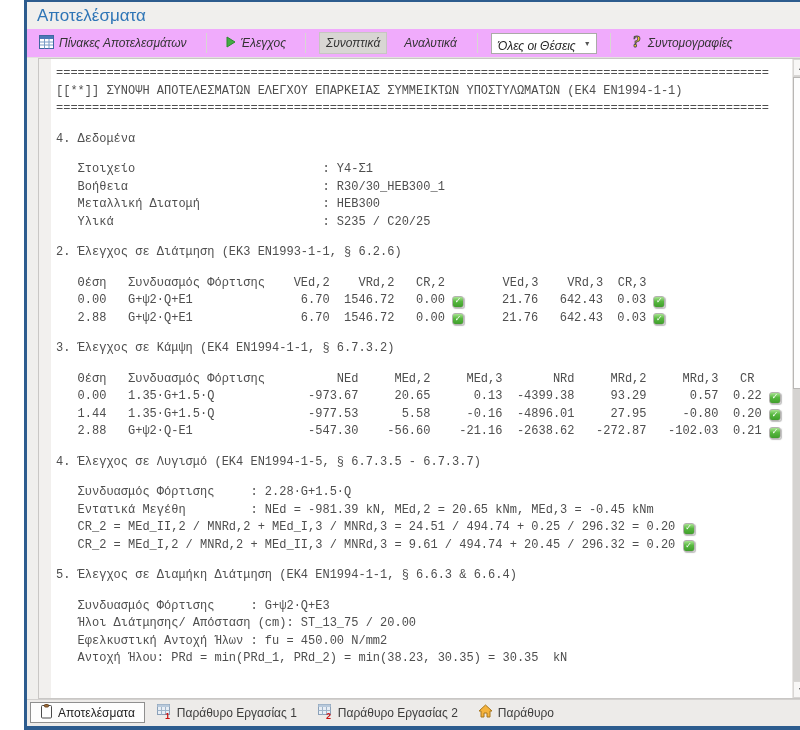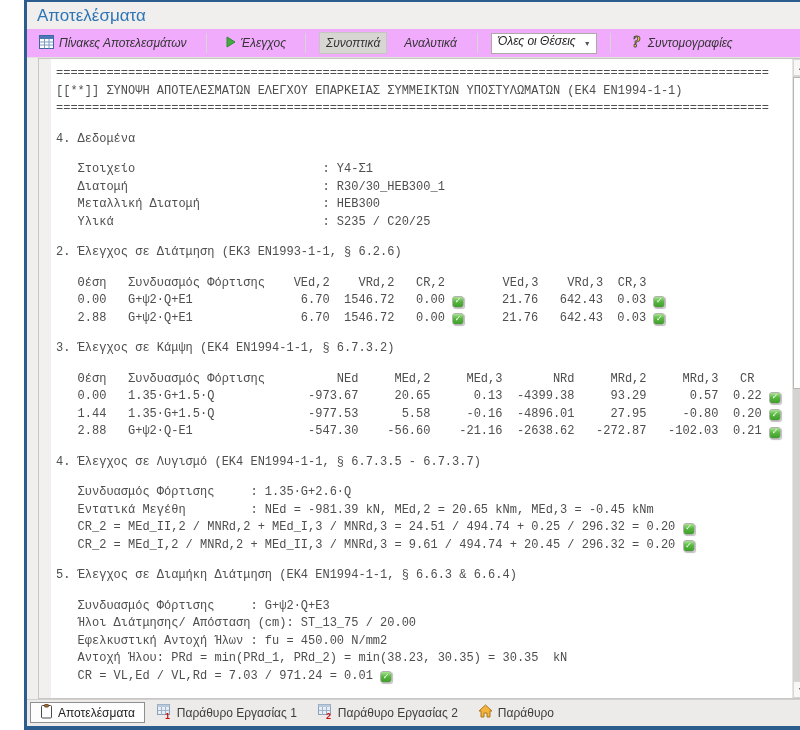--- a/index.html
+++ b/index.html
@@ -18,21 +18,21 @@
     height: 29px; background: #f0abfc; border-bottom: 1px solid #e3e1de;
     display: flex; align-items: center; padding: 0 8px 0 6px; gap: 10px;
     font-size: 12px; color: #333; flex-shrink: 0; font-style: italic;
   }
   .tbtn { display: flex; align-items: center; gap: 5px; padding: 3px 6px; white-space: nowrap; cursor: default; }
   .toggle { padding: 4px 7px; }
   .toggle.sel { background: #d8d6d3; border: 1px solid #c7c5c2; padding: 3px 6px; }
   .sep { width: 1px; height: 20px; background: #d8d6d3; margin: 0 3px; flex-shrink: 0; }
   .dd {
     width: 106px; height: 21px; background: #fff; border: 1px solid #abaaa9;
-    display: flex; align-items: flex-start; justify-content: space-between;
+    display: flex; align-items: flex-end; justify-content: space-between;
     padding-left: 6px; font-size: 12px; color: #222;
   }
   .dd-arrow { width: 17px; height: 100%; display: flex; align-items: center; justify-content: center; font-size: 7px; color: #555; }
   .overflow { margin-left: auto; color: #44546a; font-size: 13px; align-self: flex-start; padding-top: 2px; }
   .content {
     margin: 0 11px; height: 641px; background: #fff;
     border: 1px solid #c9c7c5; display: flex; flex-shrink: 0;
   }
   .gutter { width: 12px; background: #f2f0ee; flex-shrink: 0; }
   .report {
@@ -119,51 +119,50 @@
   <div class="content">
     <div class="gutter"></div>
     <div class="report">
         <div class="rl">===================================================================================================</div>
         <div class="rl">[[**]] ΣΥΝΟΨΗ ΑΠΟΤΕΛΕΣΜΑΤΩΝ ΕΛΕΓΧΟΥ ΕΠΑΡΚΕΙΑΣ ΣΥΜΜΕΙΚΤΩΝ ΥΠΟΣΤΥΛΩΜΑΤΩΝ (ΕΚ4 EN1994-1-1)</div>
         <div class="rl">===================================================================================================</div>
         <div class="rl blank"></div>
         <div class="rl">4. Δεδομένα</div>
         <div class="rl blank"></div>
         <div class="rl">   Στοιχείο                          : Υ4-Σ1</div>
-        <div class="rl">   Διατομή                           : R30/30_HEB300_1</div>
+        <div class="rl">   Βοήθεια                           : R30/30_HEB300_1</div>
         <div class="rl">   Μεταλλική Διατομή                 : HEB300</div>
         <div class="rl">   Υλικά                             : S235 / C20/25</div>
         <div class="rl blank"></div>
         <div class="rl">2. Έλεγχος σε Διάτμηση (ΕΚ3 EN1993-1-1, § 6.2.6)</div>
         <div class="rl blank"></div>
         <div class="rl">   Θέση   Συνδυασμός Φόρτισης    VEd,2    VRd,2   CR,2        VEd,3    VRd,3  CR,3</div>
         <div class="rl">   0.00   G+ψ2·Q+E1               6.70  1546.72   0.00 <span class="ok">✓</span>     21.76   642.43  0.03 <span class="ok">✓</span></div>
         <div class="rl">   2.88   G+ψ2·Q+E1               6.70  1546.72   0.00 <span class="ok">✓</span>     21.76   642.43  0.03 <span class="ok">✓</span></div>
         <div class="rl blank"></div>
         <div class="rl">3. Έλεγχος σε Κάμψη (ΕΚ4 EN1994-1-1, § 6.7.3.2)</div>
         <div class="rl blank"></div>
         <div class="rl">   Θέση   Συνδυασμός Φόρτισης          NEd     MEd,2     MEd,3       NRd     MRd,2     MRd,3   CR</div>
         <div class="rl">   0.00   1.35·G+1.5·Q             -973.67     20.65      0.13  -4399.38     93.29      0.57  0.22 <span class="ok">✓</span></div>
         <div class="rl">   1.44   1.35·G+1.5·Q             -977.53      5.58     -0.16  -4896.01     27.95     -0.80  0.20 <span class="ok">✓</span></div>
         <div class="rl">   2.88   G+ψ2·Q-E1                -547.30    -56.60    -21.16  -2638.62   -272.87   -102.03  0.21 <span class="ok">✓</span></div>
         <div class="rl blank"></div>
-        <div class="rl">4. Έλεγχος σε Λυγισμό (ΕΚ4 EN1994-1-1, § 6.7.3.5 - 6.7.3.7)</div>
-        <div class="rl blank"></div>
-        <div class="rl">   Συνδυασμός Φόρτισης     : 1.35·G+2.6·Q</div>
+        <div class="rl">4. Έλεγχος σε Λυγισμό (ΕΚ4 EN1994-1-5, § 6.7.3.5 - 6.7.3.7)</div>
+        <div class="rl blank"></div>
+        <div class="rl">   Συνδυασμός Φόρτισης     : 2.28·G+1.5·Q</div>
         <div class="rl">   Εντατικά Μεγέθη         : NEd = -981.39 kN, MEd,2 = 20.65 kNm, MEd,3 = -0.45 kNm</div>
         <div class="rl">   CR_2 = MEd_II,2 / MNRd,2 + MEd_I,3 / MNRd,3 = 24.51 / 494.74 + 0.25 / 296.32 = 0.20 <span class="ok">✓</span></div>
         <div class="rl">   CR_2 = MEd_I,2 / MNRd,2 + MEd_II,3 / MNRd,3 = 9.61 / 494.74 + 20.45 / 296.32 = 0.20 <span class="ok">✓</span></div>
         <div class="rl blank"></div>
         <div class="rl">5. Έλεγχος σε Διαμήκη Διάτμηση (ΕΚ4 EN1994-1-1, § 6.6.3 &amp; 6.6.4)</div>
         <div class="rl blank"></div>
         <div class="rl">   Συνδυασμός Φόρτισης     : G+ψ2·Q+E3</div>
         <div class="rl">   Ήλοι Διάτμησης/ Απόσταση (cm): ST_13_75 / 20.00</div>
         <div class="rl">   Εφελκυστική Αντοχή Ήλων : fu = 450.00 N/mm2</div>
         <div class="rl">   Αντοχή Ήλου: PRd = min(PRd_1, PRd_2) = min(38.23, 30.35) = 30.35  kN</div>
-        <div class="rl">   CR = VL,Ed / VL,Rd = 7.03 / 971.24 = 0.01 <span class="ok">✓</span></div>
       </div>
     <div class="scroll">
       <div class="sbtn up">▲</div>
       <div class="sthumb"></div>
       <div class="sbtn down">▼</div>
     </div>
   </div>
 
   <div class="tabbar">
     <div class="tab active">

